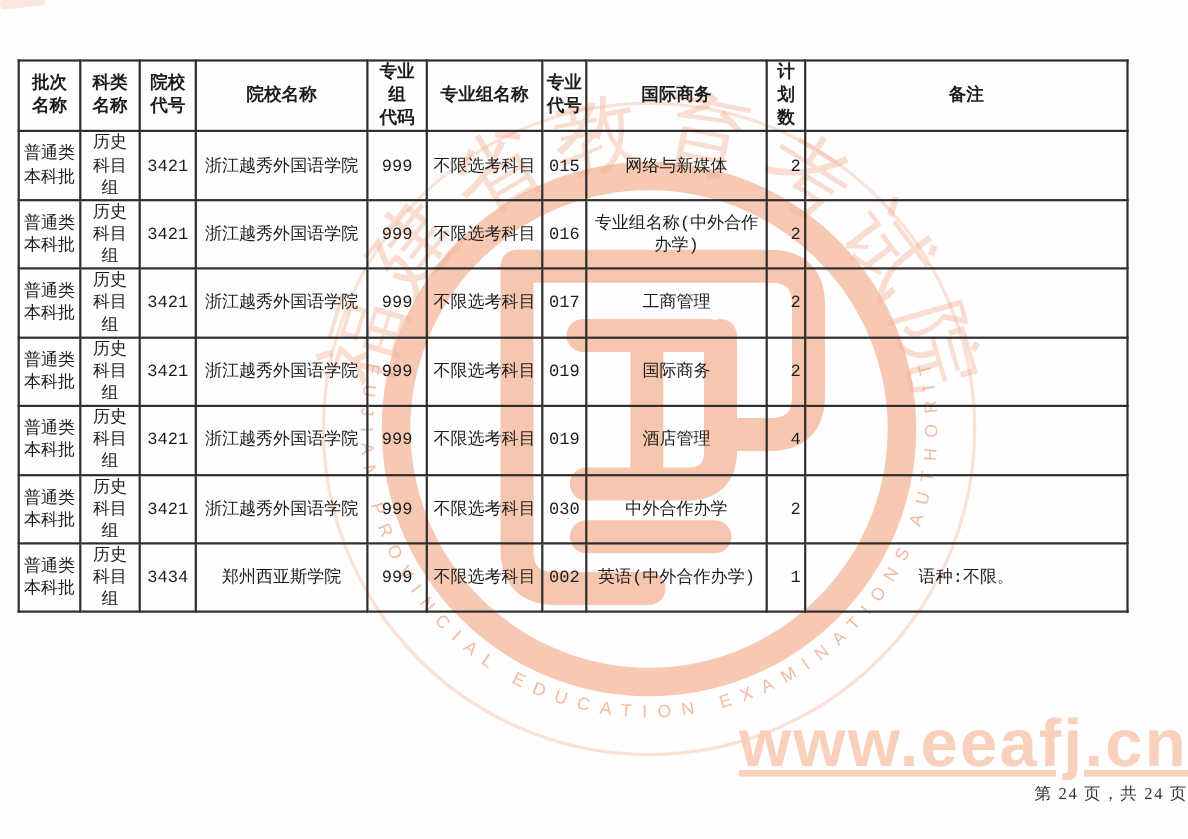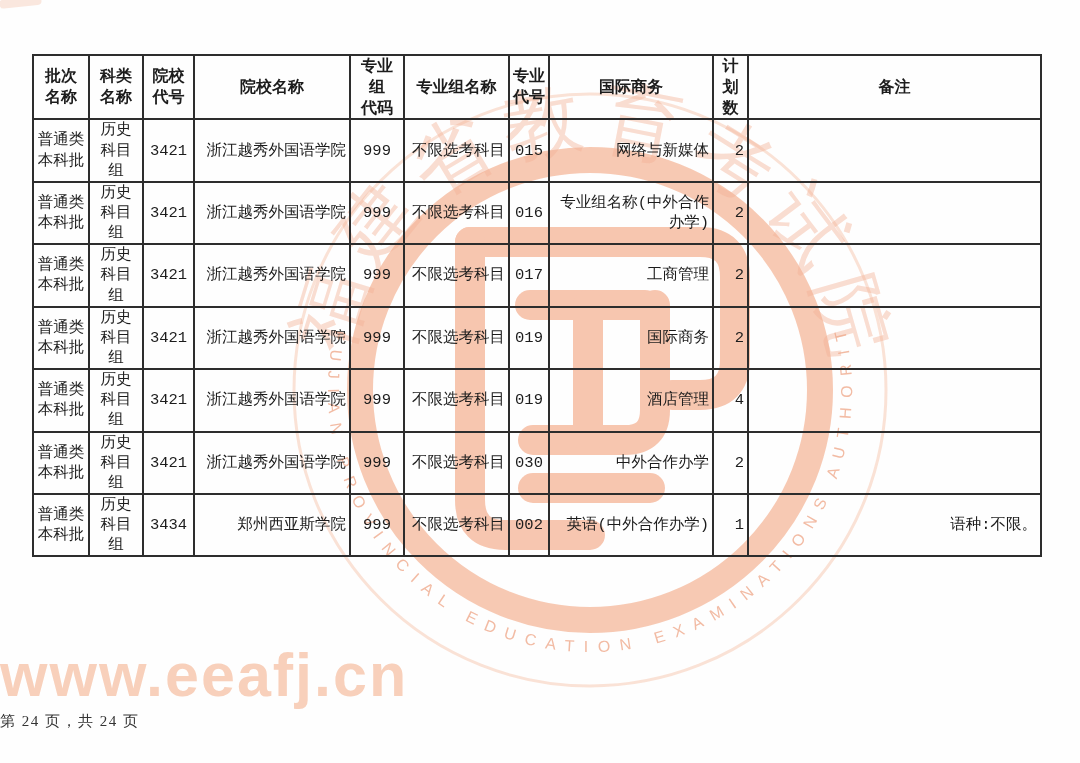--- a/index.html
+++ b/index.html
@@ -3,46 +3,46 @@
 <meta charset="utf-8">
 <style>
   html,body{margin:0;padding:0;}
   body{
     width:1080px;height:763px;background:#ffffff;position:relative;overflow:hidden;
     font-family:"Liberation Serif","DejaVu Serif",serif;
   }
   .page{position:absolute;inset:0;background:#fefefe;overflow:hidden;}
   .seal{position:absolute;left:0;top:0;}
   table.plan{
-    position:absolute;left:32px;top:54px;width:1008px;
+    position:absolute;left:16px;top:54px;width:1008px;
     border-collapse:collapse;table-layout:fixed;background:transparent;
   }
   .plan th,.plan td{
     border:2px solid #2d2d2d;padding:0 3px;color:#1c1c1c;
     vertical-align:middle;overflow:hidden;
   }
   .plan th{
     font-size:16px;font-weight:bold;text-align:center;
     white-space:pre-line;line-height:1.3;
   }
   .plan td{font-size:15.5px;line-height:1.3;}
   .plan thead tr{height:53px;}
   .plan tbody tr{height:38px;font-family:Liberation Mono, monospace;}
   .plan tbody tr.tall{height:45px;}
   .pre{white-space:pre-line;line-height:1.2;}
   .ta-c{text-align:center;}
-  .ta-l{text-align:right;padding-left:5px;}
+  .ta-l{text-align:center;padding-left:5px;}
   .ta-r{text-align:right;padding-right:4px;}
   .url-mark{
-    position:absolute;top:640px;left:0;width:100%;text-align:left;
+    position:absolute;top:640px;left:0;width:100%;text-align:right;
     font-family:"Liberation Sans","DejaVu Sans",sans-serif;
-    font-size:61px;font-weight:bold;letter-spacing:2px;color:#f8d0bb;
+    font-size:61px;font-weight:bold;letter-spacing:2px;color:#f8d0bb;text-decoration:underline;
   }
   .footer{
-    position:absolute;top:712px;left:0;width:100%;text-align:left;
+    position:absolute;top:712px;left:0;width:100%;text-align:right;
     font-size:15px;letter-spacing:1.5px;color:#343434;
   }
 </style>
 </head>
 <body>
 
 <div class="page">
 
   <svg class="seal" width="1080" height="763" viewBox="0 0 1080 763">
 

